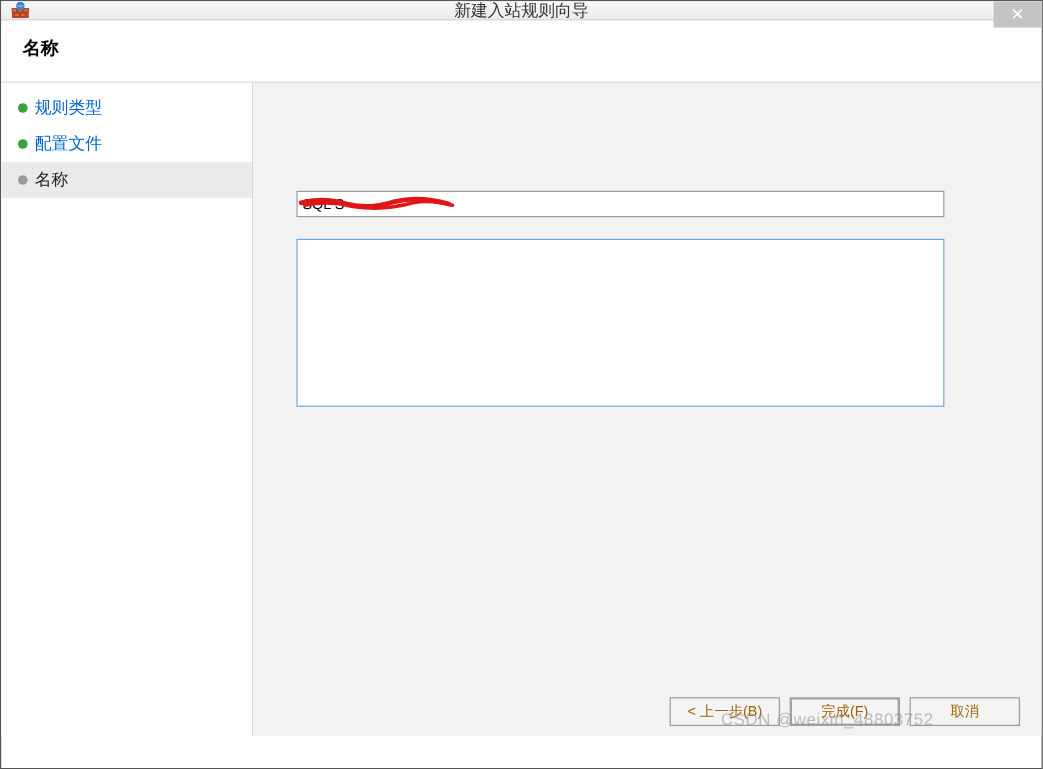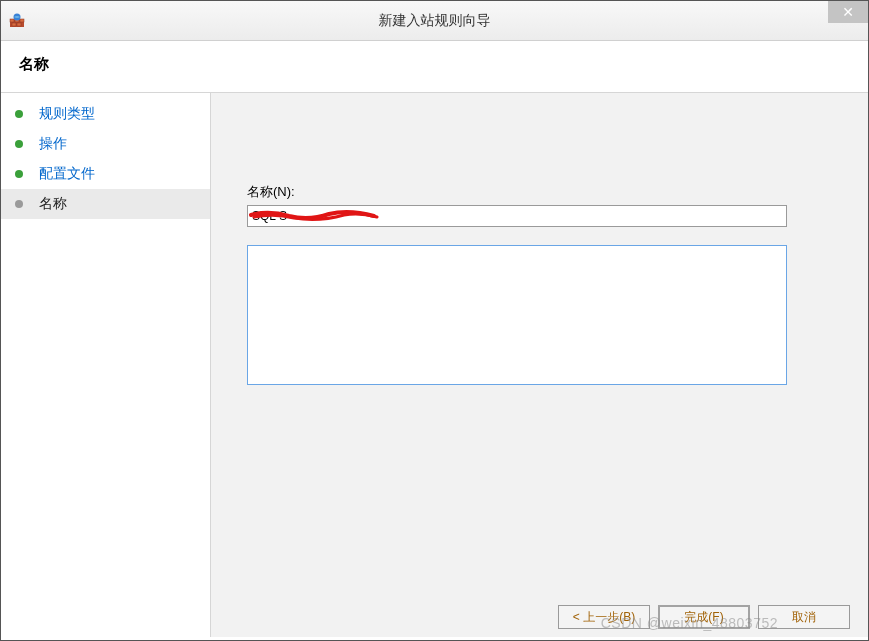--- a/index.html
+++ b/index.html
@@ -7,21 +7,21 @@
       font-family: "Microsoft YaHei", "SimSun", Arial, sans-serif;
       font-size: 13px;
       background: #fff;
       width: 869px;
       height: 641px;
       border: 1px solid #555;
       position: relative;
       overflow: hidden;
     }
     .titlebar {
-      height: 40px;
+      height: 16px;
       background: linear-gradient(to bottom, #f8f8f8, #ececec);
       border-bottom: 1px solid #d0d0d0;
       display: flex;
       align-items: center;
       position: relative;
     }
     .titlebar-icon {
       width: 16px;
       height: 16px;
       margin-left: 8px;
@@ -78,21 +78,21 @@
       font-size: 14px;
       font-weight: bold;
       padding: 6px 14px 4px 14px;
       color: #000;
     }
     .step-item {
       display: flex;
       align-items: center;
       padding: 6px 14px;
       cursor: pointer;
-      gap: 16px;
+      gap: 6px;
     }
     .step-item.active { background: #eaeaea; }
     .step-bullet {
       width: 8px;
       height: 8px;
       border-radius: 50%;
       background: #3aa03a;
       flex-shrink: 0;
     }
     .step-bullet.dim { background: #9a9a9a; }
@@ -191,34 +191,29 @@
 </div>
 
 <div class="main-area">
   <div class="sidebar">
     <div class="step-item">
       <span class="step-bullet"></span>
       <span class="step-label">规则类型</span>
     </div>
     <div class="step-item">
       <span class="step-bullet"></span>
-      <span class="step-label">操作</span>
-    </div>
-    <div class="step-item">
-      <span class="step-bullet"></span>
       <span class="step-label">配置文件</span>
     </div>
     <div class="step-item active">
       <span class="step-bullet dim"></span>
       <span class="step-label">名称</span>
     </div>
   </div>
 
   <div class="content">
-    <div class="field-label">名称(N):</div>
     <div class="input-wrap">
       <input class="name-input" type="text" value="SQL S" style="">
       <svg class="redact" style="left:2px; top:2px;" width="130" height="16">
         <path d="M2 8 Q 20 3 40 9 Q 60 14 80 7 Q 100 2 125 9" stroke="#e01515" stroke-width="4" fill="none" stroke-linecap="round"></path>
         <path d="M5 10 Q 25 6 45 11 Q 70 15 95 8 Q 110 5 128 10" stroke="#e01515" stroke-width="3" fill="none" stroke-linecap="round"></path>
       </svg>
     </div>
 
     <textarea class="desc-textarea" style=""></textarea>
 

